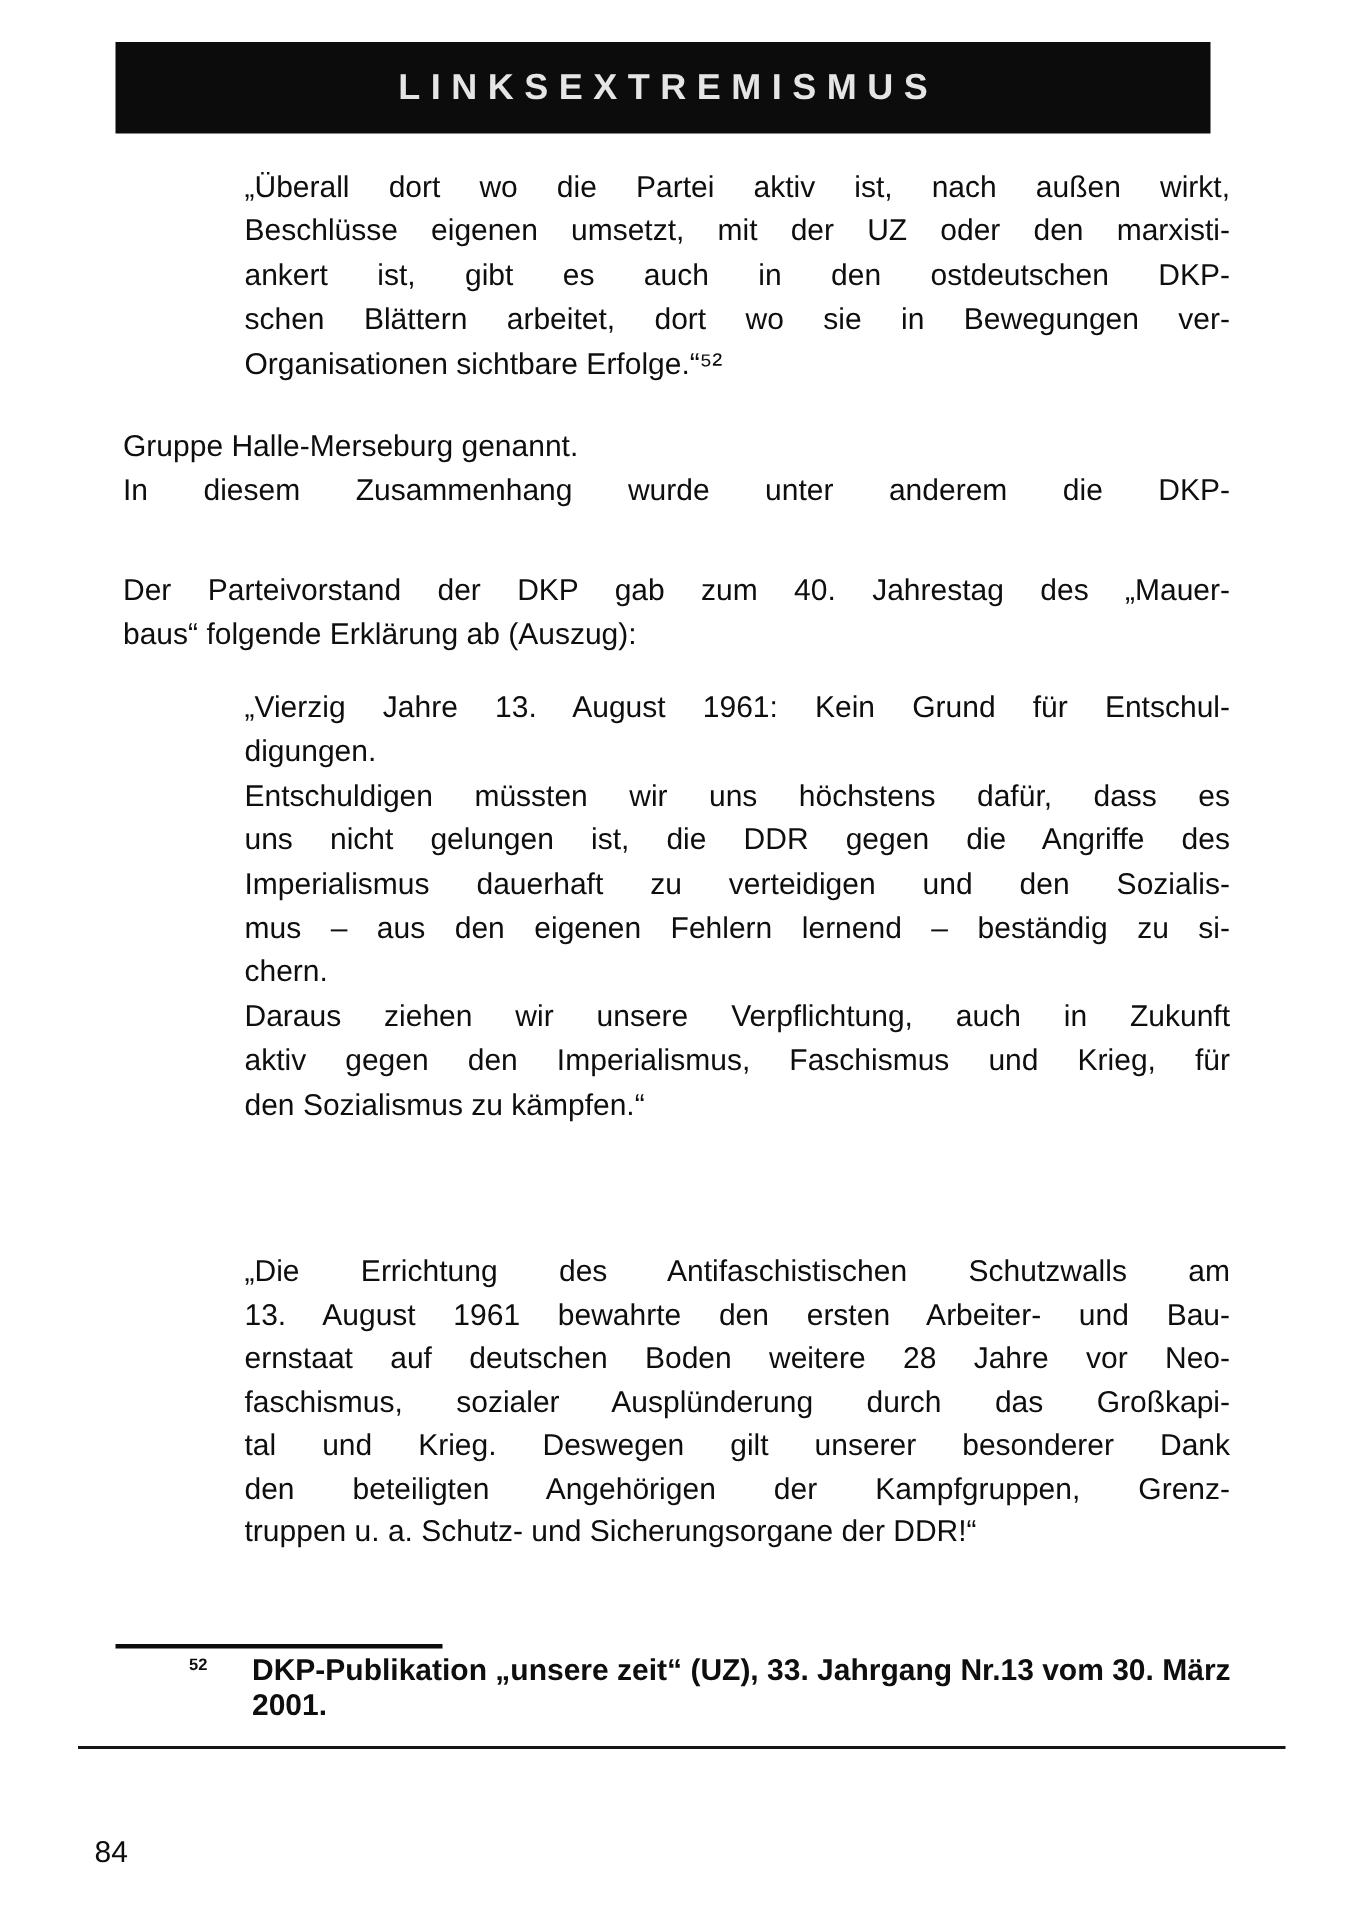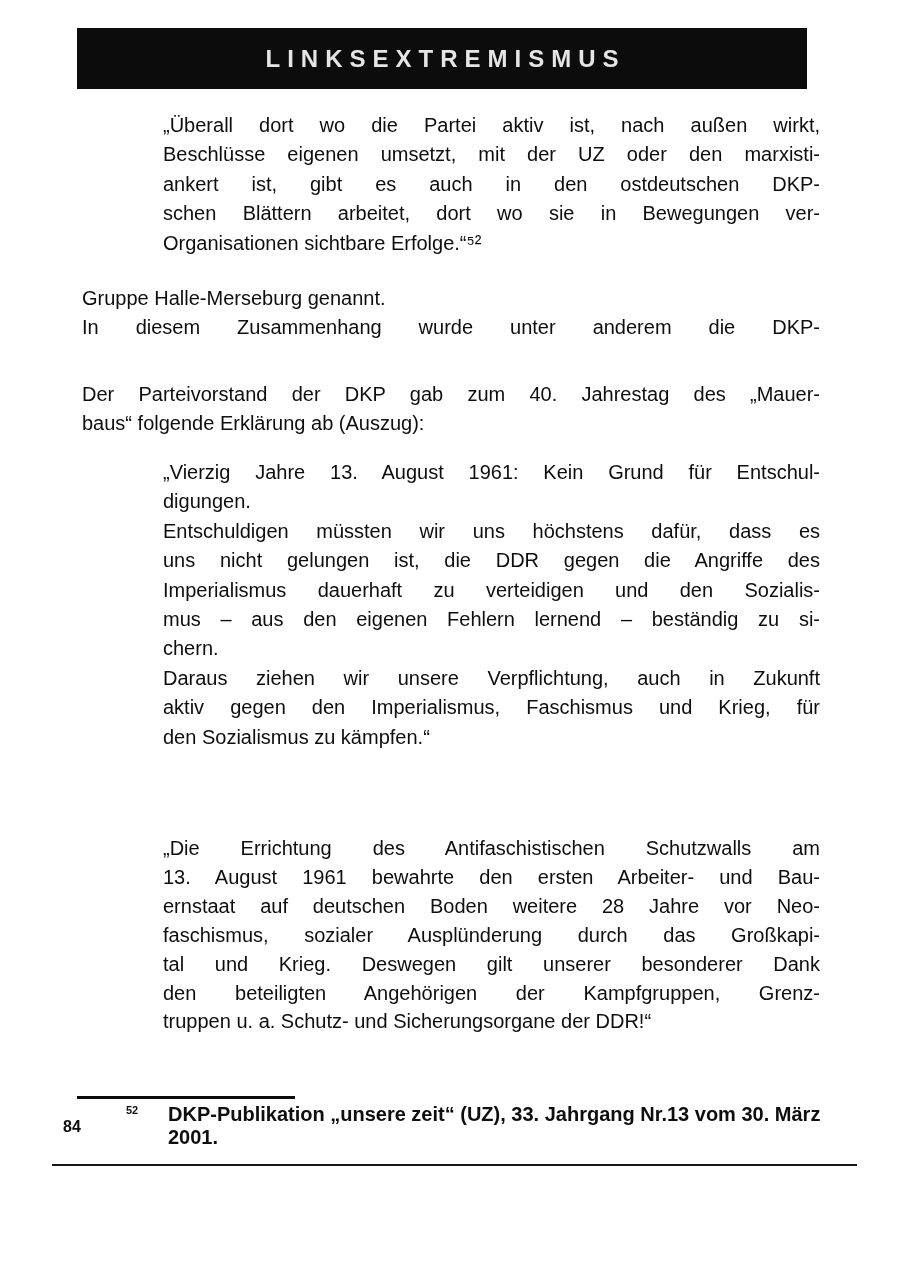--- a/index.html
+++ b/index.html
@@ -70,23 +70,23 @@
     font-size: 20px;
   }
   .bottom-rule {
     position: absolute;
     left: 52px; top: 1164px;
     width: 805px; height: 2px;
     background: #161616;
   }
   .page-number {
     position: absolute;
-    left: 63px; top: 1118px;
-    font-size: 16px;
-    font-weight: bold;
+    left: 63px; top: 1224px;
+    font-size: 20px;
+    font-weight: normal;
   }
 </style>
 </head>
 <body>
 
 <div class="page">
 
   <div class="banner">
     <span class="banner-title">LINKSEXTREMISMUS</span>
   </div>

